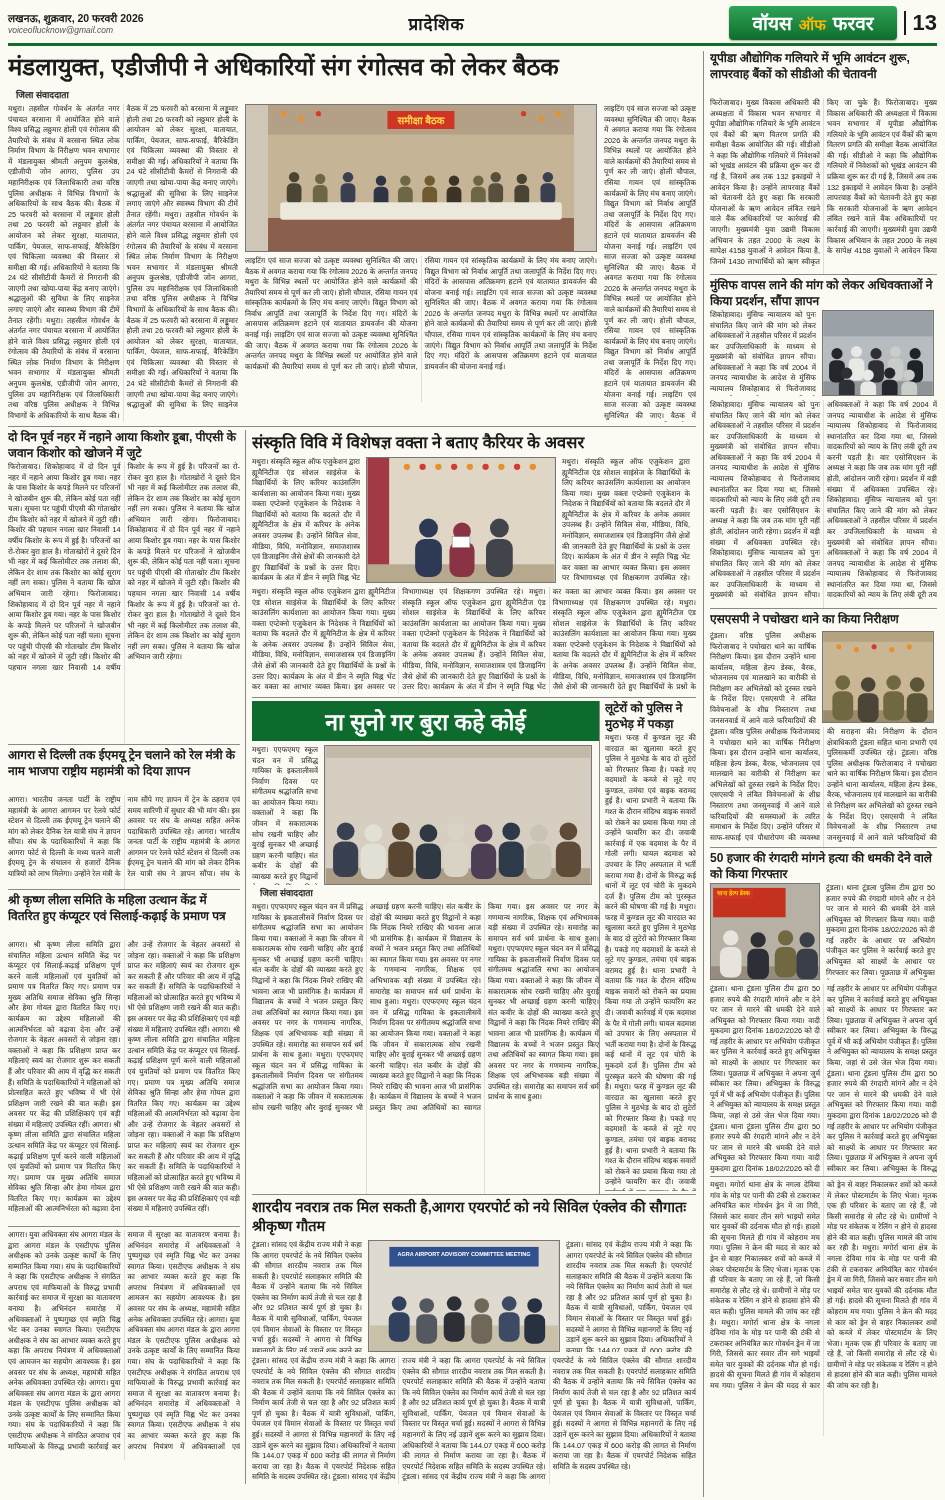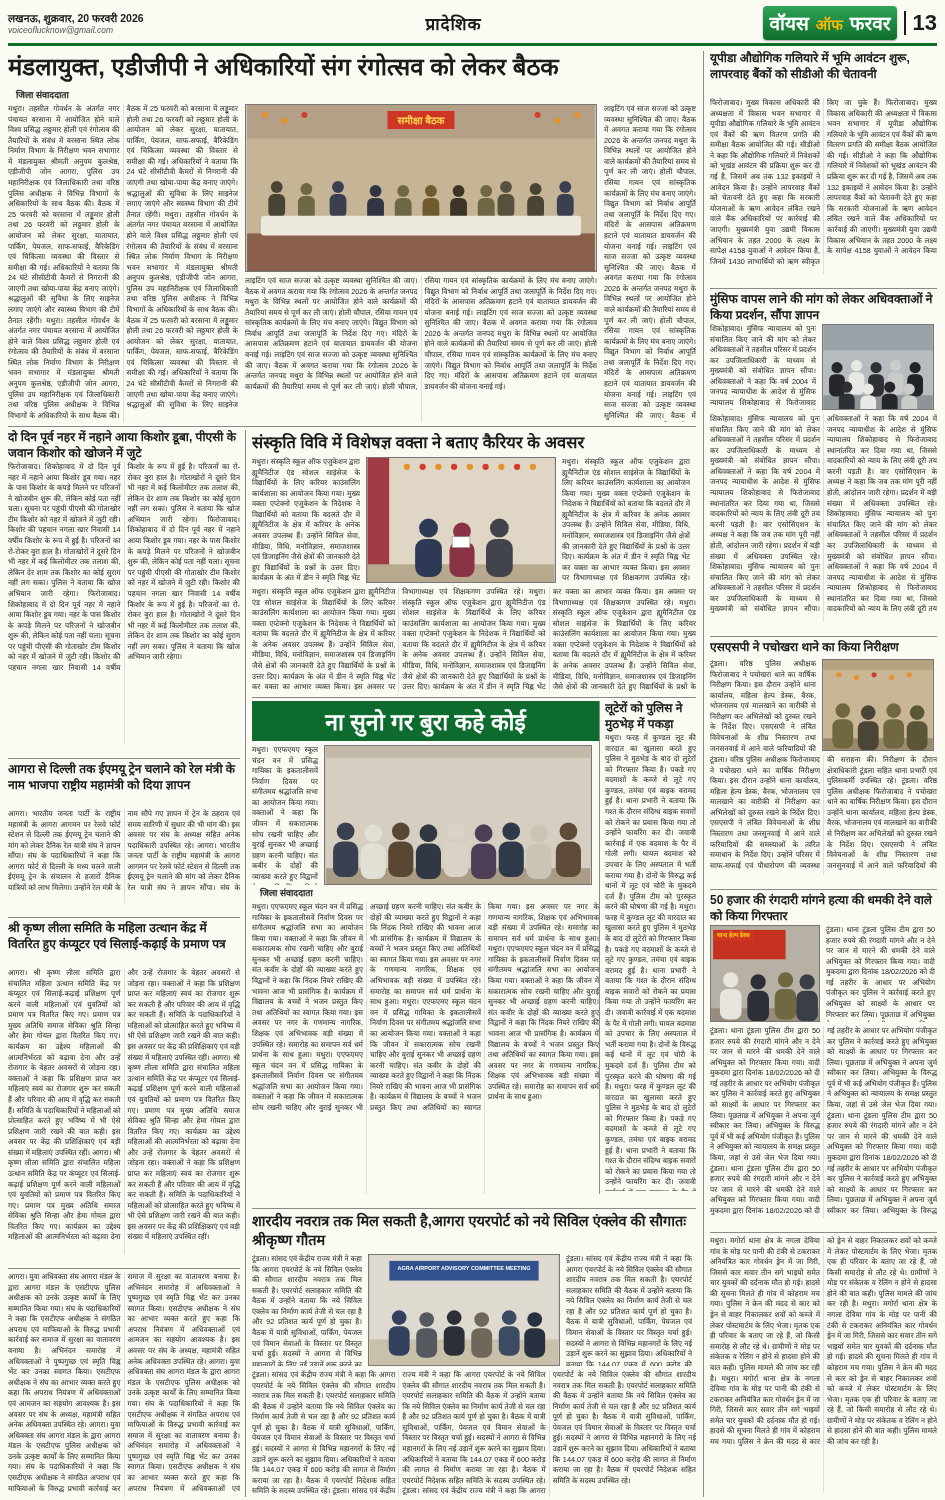--- a/index.html
+++ b/index.html
@@ -4,37 +4,37 @@
 <style>
 *{margin:0;padding:0;box-sizing:border-box}
 html,body{width:945px;height:1500px}
 body{background:#fbfaf3;font-family:"Liberation Sans","DejaVu Sans",sans-serif;color:#1b1b1b;overflow:hidden}
 .page{width:945px;height:1500px;padding:5px 8px;overflow:hidden}
 .topbar{display:flex;align-items:center;justify-content:space-between;height:36px}
 .dateline{font-size:10.5px;font-weight:bold}
 .email{font-size:8.5px;color:#555;font-style:italic}
 .section-name{font-size:17px;font-weight:bold;letter-spacing:1px}
 .tb-right{display:flex;align-items:center;gap:7px}
-.masthead{background:linear-gradient(180deg,#2fa457,#0e6e2c);color:#fff;font-weight:bold;padding:4px 6px;border-radius:4px;display:flex;align-items:baseline;gap:7px;box-shadow:0 1px 2px rgba(0,0,0,.35)}
+.masthead{background:linear-gradient(180deg,#2fa457,#0e6e2c);color:#fff;font-weight:bold;padding:4px 23px;border-radius:4px;display:flex;align-items:baseline;gap:7px;box-shadow:0 1px 2px rgba(0,0,0,.35)}
 .mw1,.mw3{font-size:19px}
 .mw2{font-size:15px;color:#ffb900}
 .pg-sep{width:2px;height:24px;background:#1b1b1b}
 .pagenum{font-size:22px;font-weight:bold}
 .green-rule{height:3px;background:#0e6e2c;margin:2px 0 5px}
 .layout{display:grid;grid-template-columns:688px 1fr;column-gap:7px;height:1446px;overflow:hidden}
 .right-col{border-left:1px solid #8a8a8a;padding-left:6px;overflow:hidden}
 .h-xl{font-size:24px;line-height:1.35;font-weight:bold;white-space:nowrap;overflow:hidden;height:36px}
 .h-md{font-size:16.5px;font-weight:bold;white-space:nowrap;overflow:hidden;height:25px}
 .h-sm{font-size:12px;font-weight:bold;line-height:1.3;overflow:hidden}
 .byline{font-size:9px;font-weight:bold;margin:1px 8px 3px}
 .body-txt{font-size:7.3px;line-height:1.45;text-align:justify;overflow:hidden;color:#222;word-break:break-word}
 .cols2{column-count:2;column-gap:7px;column-rule:1px solid #ddd}
 .cols3{column-count:3;column-gap:7px;column-rule:1px solid #ddd}
 .art{overflow:hidden}
-.sep-top{border-top:1px solid #8a8a8a;margin-top:14px;padding-top:3px}
+.sep-top{border-top:1px solid #8a8a8a;margin-top:0;padding-top:3px}
 .a1-row{display:flex;gap:7px;margin-top:2px}
 .a1-mid{display:flex;flex-direction:column;gap:4px}
 .row2{display:grid;grid-template-columns:238px 1fr;margin-top:4px;border-top:1px solid #8a8a8a;padding-top:3px}
 .left-stack{border-right:1px solid #8a8a8a;padding-right:5px;overflow:hidden}
 .mid-stack{padding-left:6px;overflow:hidden}
 .mid-row{display:grid;grid-template-columns:1fr 97px;margin-top:4px;border-top:1px solid #8a8a8a;padding-top:3px}
 .art-lootere{border-left:1px solid #8a8a8a;padding-left:5px;overflow:hidden}
 .strip-head{background:#0c6b2d;color:#fff;font-weight:bold;font-size:23px;text-align:center;padding:4px 2px;white-space:nowrap;overflow:hidden}
 .center-head{text-align:left}
 .photo{position:relative;overflow:hidden;border:1px solid #777;flex:none;background:#cfc6b8}
@@ -79,21 +79,21 @@
   <div class="layout">
 
     <div class="left-main">
 
       <article class="art">
         <h1 class="h-xl">मंडलायुक्त, एडीजीपी ने अधिकारियों संग रंगोत्सव को लेकर बैठक</h1>
         <div class="byline">जिला संवाददाता</div>
         <div class="a1-row">
           <div class="body-txt cols2" style="width:230px;height:318px">मथुरा। तहसील गोवर्धन के अंतर्गत नगर पंचायत बरसाना में आयोजित होने वाले विश्व प्रसिद्ध लठ्ठमार होली एवं रंगोत्सव की तैयारियों के संबंध में बरसाना स्थित लोक निर्माण विभाग के निरीक्षण भवन सभागार में मंडलायुक्त श्रीमती अनुपम कुलश्रेष्ठ, एडीजीपी जोन आगरा, पुलिस उप महानिरीक्षक एवं जिलाधिकारी तथा वरिष्ठ पुलिस अधीक्षक ने विभिन्न विभागों के अधिकारियों के साथ बैठक की। बैठक में 25 फरवरी को बरसाना में लड्डूमार होली तथा 26 फरवरी को लठ्ठमार होली के आयोजन को लेकर सुरक्षा, यातायात, पार्किंग, पेयजल, साफ-सफाई, बैरिकेडिंग एवं चिकित्सा व्यवस्था की विस्तार से समीक्षा की गई। अधिकारियों ने बताया कि 24 घंटे सीसीटीवी कैमरों से निगरानी की जाएगी तथा खोया-पाया केंद्र बनाए जाएंगे। श्रद्धालुओं की सुविधा के लिए साइनेज लगाए जाएंगे और स्वास्थ्य विभाग की टीमें तैनात रहेंगी। मथुरा। तहसील गोवर्धन के अंतर्गत नगर पंचायत बरसाना में आयोजित होने वाले विश्व प्रसिद्ध लठ्ठमार होली एवं रंगोत्सव की तैयारियों के संबंध में बरसाना स्थित लोक निर्माण विभाग के निरीक्षण भवन सभागार में मंडलायुक्त श्रीमती अनुपम कुलश्रेष्ठ, एडीजीपी जोन आगरा, पुलिस उप महानिरीक्षक एवं जिलाधिकारी तथा वरिष्ठ पुलिस अधीक्षक ने विभिन्न विभागों के अधिकारियों के साथ बैठक की। बैठक में 25 फरवरी को बरसाना में लड्डूमार होली तथा 26 फरवरी को लठ्ठमार होली के आयोजन को लेकर सुरक्षा, यातायात, पार्किंग, पेयजल, साफ-सफाई, बैरिकेडिंग एवं चिकित्सा व्यवस्था की विस्तार से समीक्षा की गई। अधिकारियों ने बताया कि 24 घंटे सीसीटीवी कैमरों से निगरानी की जाएगी तथा खोया-पाया केंद्र बनाए जाएंगे। श्रद्धालुओं की सुविधा के लिए साइनेज लगाए जाएंगे और स्वास्थ्य विभाग की टीमें तैनात रहेंगी। मथुरा। तहसील गोवर्धन के अंतर्गत नगर पंचायत बरसाना में आयोजित होने वाले विश्व प्रसिद्ध लठ्ठमार होली एवं रंगोत्सव की तैयारियों के संबंध में बरसाना स्थित लोक निर्माण विभाग के निरीक्षण भवन सभागार में मंडलायुक्त श्रीमती अनुपम कुलश्रेष्ठ, एडीजीपी जोन आगरा, पुलिस उप महानिरीक्षक एवं जिलाधिकारी तथा वरिष्ठ पुलिस अधीक्षक ने विभिन्न विभागों के अधिकारियों के साथ बैठक की। बैठक में 25 फरवरी को बरसाना में लड्डूमार होली तथा 26 फरवरी को लठ्ठमार होली के आयोजन को लेकर सुरक्षा, यातायात, पार्किंग, पेयजल, साफ-सफाई, बैरिकेडिंग एवं चिकित्सा व्यवस्था की विस्तार से समीक्षा की गई। अधिकारियों ने बताया कि 24 घंटे सीसीटीवी कैमरों से निगरानी की जाएगी तथा खोया-पाया केंद्र बनाए जाएंगे। श्रद्धालुओं की सुविधा के लिए साइनेज लगाए जाएंगे और स्वास्थ्य विभाग की टीमें तैनात रहेंगी।</div>
           <div class="a1-mid">
-            <div class="photo" style="width:352px;height:168px">
+            <div class="photo" style="width:352px;height:148px">
               <svg viewBox="0 0 352 168">
                 <rect width="352" height="168" fill="#c6b497"></rect>
                 <rect width="352" height="34" fill="#b3a086"></rect>
                 <circle cx="18" cy="10" r="3" fill="#e8912a"></circle>
                   <circle cx="38" cy="16" r="3" fill="#e8912a"></circle>
                   <circle cx="58" cy="10" r="3" fill="#d23c2e"></circle>
                 <circle cx="334" cy="10" r="3" fill="#e8912a"></circle>
                   <circle cx="314" cy="16" r="3" fill="#e8912a"></circle>
                   <circle cx="294" cy="10" r="3" fill="#d23c2e"></circle>
                 <rect y="130" width="352" height="38" fill="#8a5f4c"></rect>

